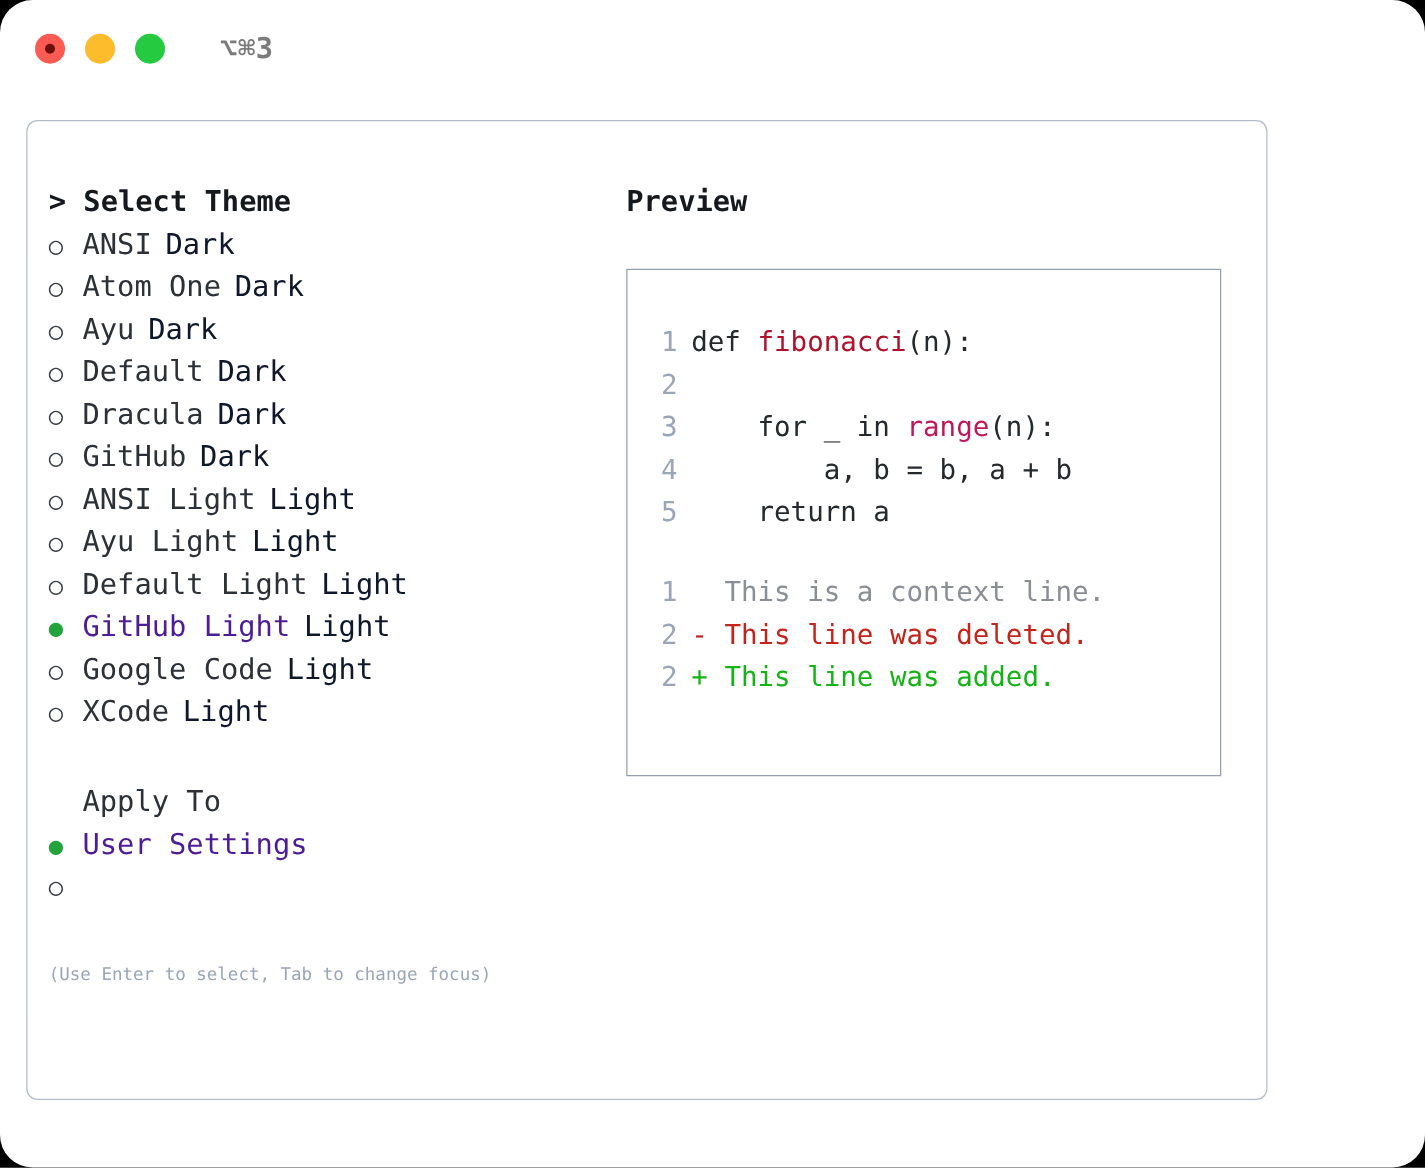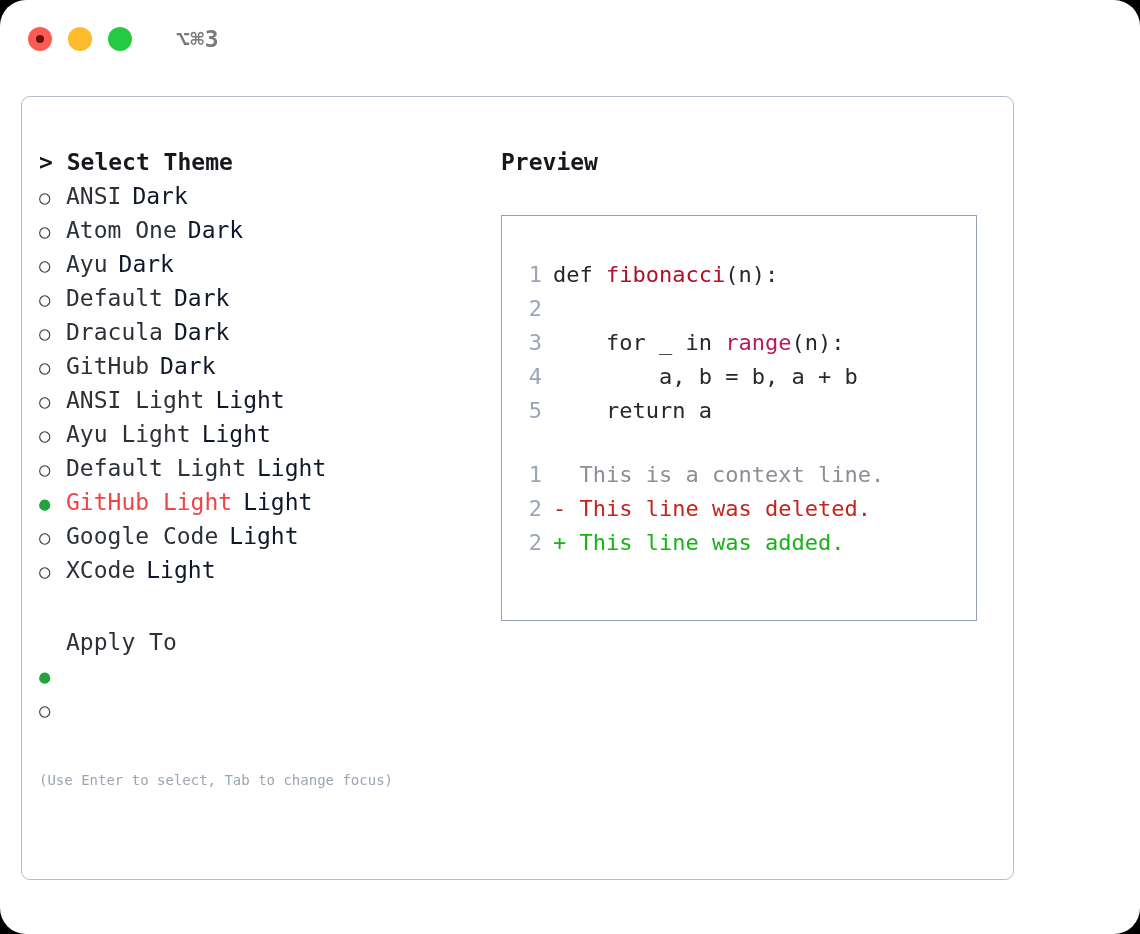--- a/index.html
+++ b/index.html
@@ -114,21 +114,21 @@
   }
   .opt-marker {
     width: 27px;
     flex: 0 0 auto;
     color: #3a3f46;
     font-size: 19px;
     line-height: 34px;
   }
   .opt-marker.filled { color: #22a33c; }
   .opt-label { color: #2c3138; }
-  .opt-row.selected .opt-label { color: #ef4444; }
+  .opt-row.selected .opt-label { color: #4c1d95; }
   .opt-tag {
     color: #0f172a;
     margin-left: 11px;
   }
 
   .section-gap { height: 38px; }
 
   .subhead {
     font-size: 23px;
     color: #2c3138;
@@ -227,21 +227,21 @@
             <div class="opt-row"><span class="opt-marker">○</span><span class="opt-label">Default Light</span><span class="opt-tag">Light</span></div>
             <div class="opt-row selected"><span class="opt-marker filled">●</span><span class="opt-label">GitHub Light</span><span class="opt-tag">Light</span></div>
             <div class="opt-row"><span class="opt-marker">○</span><span class="opt-label">Google Code</span><span class="opt-tag">Light</span></div>
             <div class="opt-row"><span class="opt-marker">○</span><span class="opt-label">XCode</span><span class="opt-tag">Light</span></div>
           </div>
 
         <div class="section-gap"></div>
 
         <div class="subhead">Apply To</div>
         <div class="opt-list" id="apply-options">
-            <div class="opt-row selected"><span class="opt-marker filled">●</span></div>
+            <div class="opt-row selected"><span class="opt-marker filled">●</span><span class="opt-label">User Settings</span></div>
             <div class="opt-row"><span class="opt-marker">○</span></div>
           </div>
 
         <div class="hint">(Use Enter to select, Tab to change focus)</div>
       </div>
 
       <div class="right-pane">
         <div class="pane-header">Preview</div>
         <div class="preview-box">
           <div class="code-area" id="code-area">

